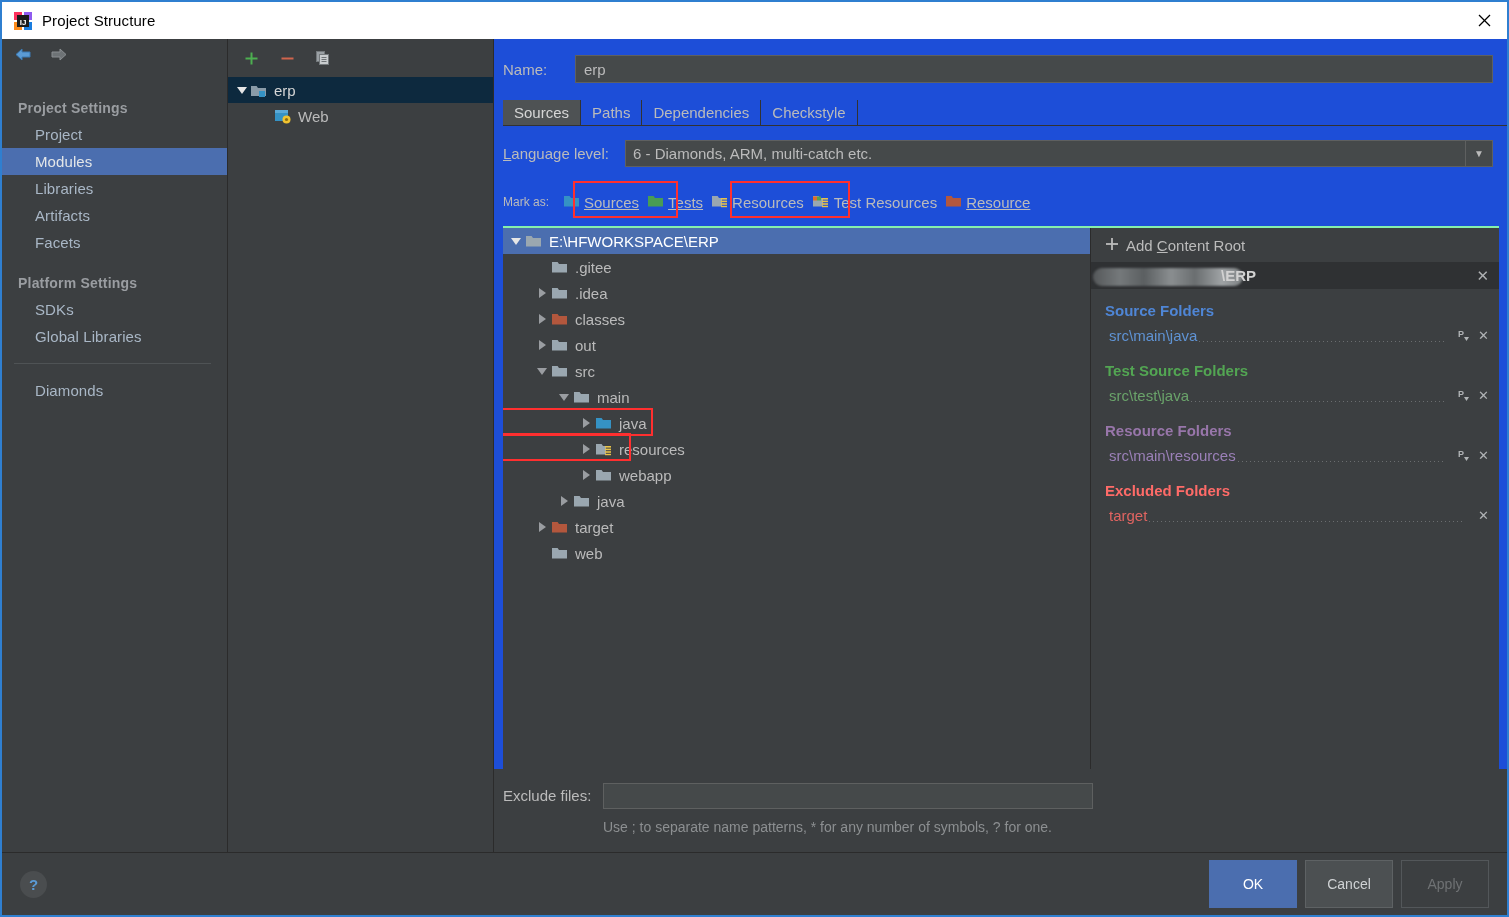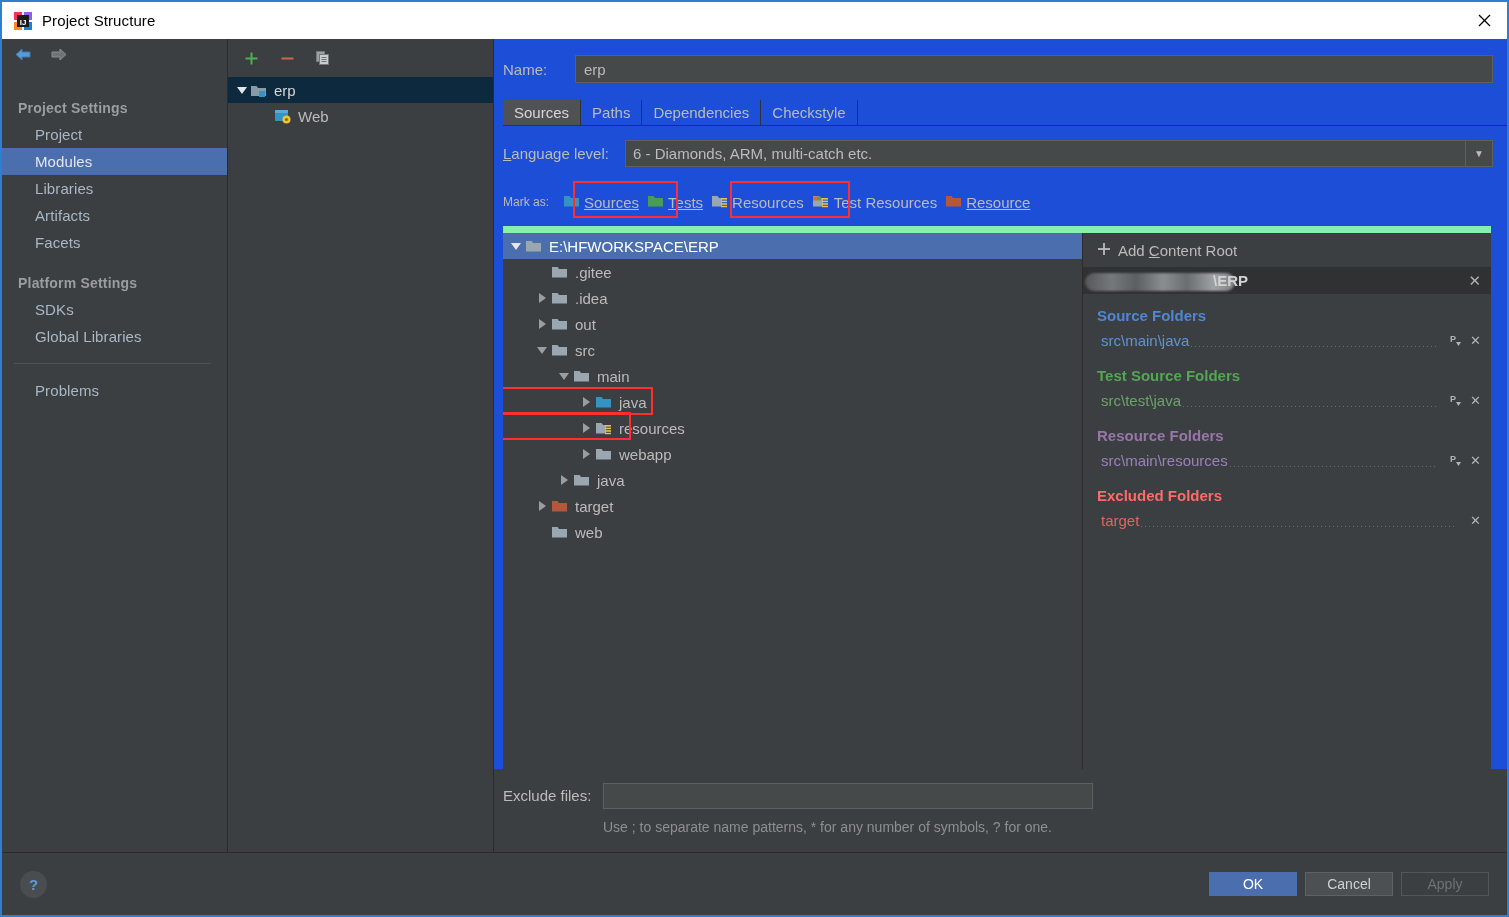--- a/index.html
+++ b/index.html
@@ -164,22 +164,22 @@
     padding: 3px 4px; position: relative;
   }
   .mark-btn .u { text-decoration: underline; }
   .hl-box {
     position: absolute; border: 2px solid #ff2f2f; box-sizing: border-box;
     pointer-events: none; z-index: 20;
   }
   
   #content-split {
     flex: 1 1 auto; display: flex; min-height: 0;
-    margin: 5px 16px 0 9px;
-    border-top: 7px solid #86efac;
+    margin: 5px 8px 0 9px;
+    border-top: 2px solid #86efac;
   }
   #root-tree {
     flex: 1 1 auto; min-width: 0;
     background: #3c3f41;
     border-right: 1px solid #2b2b2b;
     overflow: hidden; position: relative;
   }
   .tr-row {
     height: 26px; display: flex; align-items: center;
     color: #bbbbbb; font-size: 15px; cursor: pointer;
@@ -274,21 +274,21 @@
   }
   #help-btn {
     width: 27px; height: 27px; border-radius: 50%;
     background: #4a4d4f;
     display: flex; align-items: center; justify-content: center;
     color: #5b9bd5; font-size: 15px; font-weight: bold;
     cursor: pointer;
   }
   #btn-group { margin-left: auto; display: flex; gap: 8px; }
   .dlg-btn {
-    min-width: 88px; height: 24px;
+    min-width: 88px; height: 48px;
     display: flex; align-items: center; justify-content: center;
     font-size: 14px; cursor: pointer;
     box-sizing: border-box;
   }
   .dlg-btn.primary { background: #4b6eaf; color: #ffffff; border: 1px solid #4b6eaf; }
   .dlg-btn.normal  { background: #4c5052; color: #cfd2d4; border: 1px solid #5e6264; }
   .dlg-btn.disabled{ background: #3c3f41; color: #6f7274; border: 1px solid #53575a; cursor: default; }
 </style>
 </head>
 <body>
@@ -334,21 +334,21 @@
         <div class="sb-group">Project Settings</div>
         <div class="sb-item">Project</div>
         <div class="sb-item selected">Modules</div>
         <div class="sb-item">Libraries</div>
         <div class="sb-item">Artifacts</div>
         <div class="sb-item">Facets</div>
         <div class="sb-group">Platform Settings</div>
         <div class="sb-item">SDKs</div>
         <div class="sb-item">Global Libraries</div>
         <div class="sb-sep"></div>
-        <div class="sb-item">Problems</div>
+        <div class="sb-item">Diamonds</div>
       </div>
     </div>
 
     <div id="module-col">
       <div id="module-toolbar">
         <span class="tb-btn">
           <svg width="15" height="15" viewBox="0 0 15 15">
             <line x1="7.5" y1="1.5" x2="7.5" y2="13.5" stroke="#4caf50" stroke-width="2"></line>
             <line x1="1.5" y1="7.5" x2="13.5" y2="7.5" stroke="#4caf50" stroke-width="2"></line>
           </svg>
@@ -512,20 +512,31 @@
                 <span class="tri-glyph tri-right"></span>
               </span>
             <span class="fico">
               <svg width="17" height="14" viewBox="0 0 17 14">
                   <path d="M1 2 L1 12.5 L16 12.5 L16 4 L8 4 L6.6 2 Z" fill="#9aa7b0"></path>
                 </svg>
             </span>
             <span>.idea</span>
           </div>
 
+          <div class="tr-row" style="padding-left:30px">
+            <span class="tri">
+                <span class="tri-glyph tri-right"></span>
+              </span>
+            <span class="fico">
+              <svg width="17" height="14" viewBox="0 0 17 14">
+                  <path d="M1 2 L1 12.5 L16 12.5 L16 4 L8 4 L6.6 2 Z" fill="#b3573d"></path>
+                </svg>
+            </span>
+            <span>classes</span>
+          </div>
 
           <div class="tr-row" style="padding-left:30px">
             <span class="tri">
                 <span class="tri-glyph tri-right"></span>
               </span>
             <span class="fico">
               <svg width="17" height="14" viewBox="0 0 17 14">
                   <path d="M1 2 L1 12.5 L16 12.5 L16 4 L8 4 L6.6 2 Z" fill="#9aa7b0"></path>
                 </svg>
             </span>

